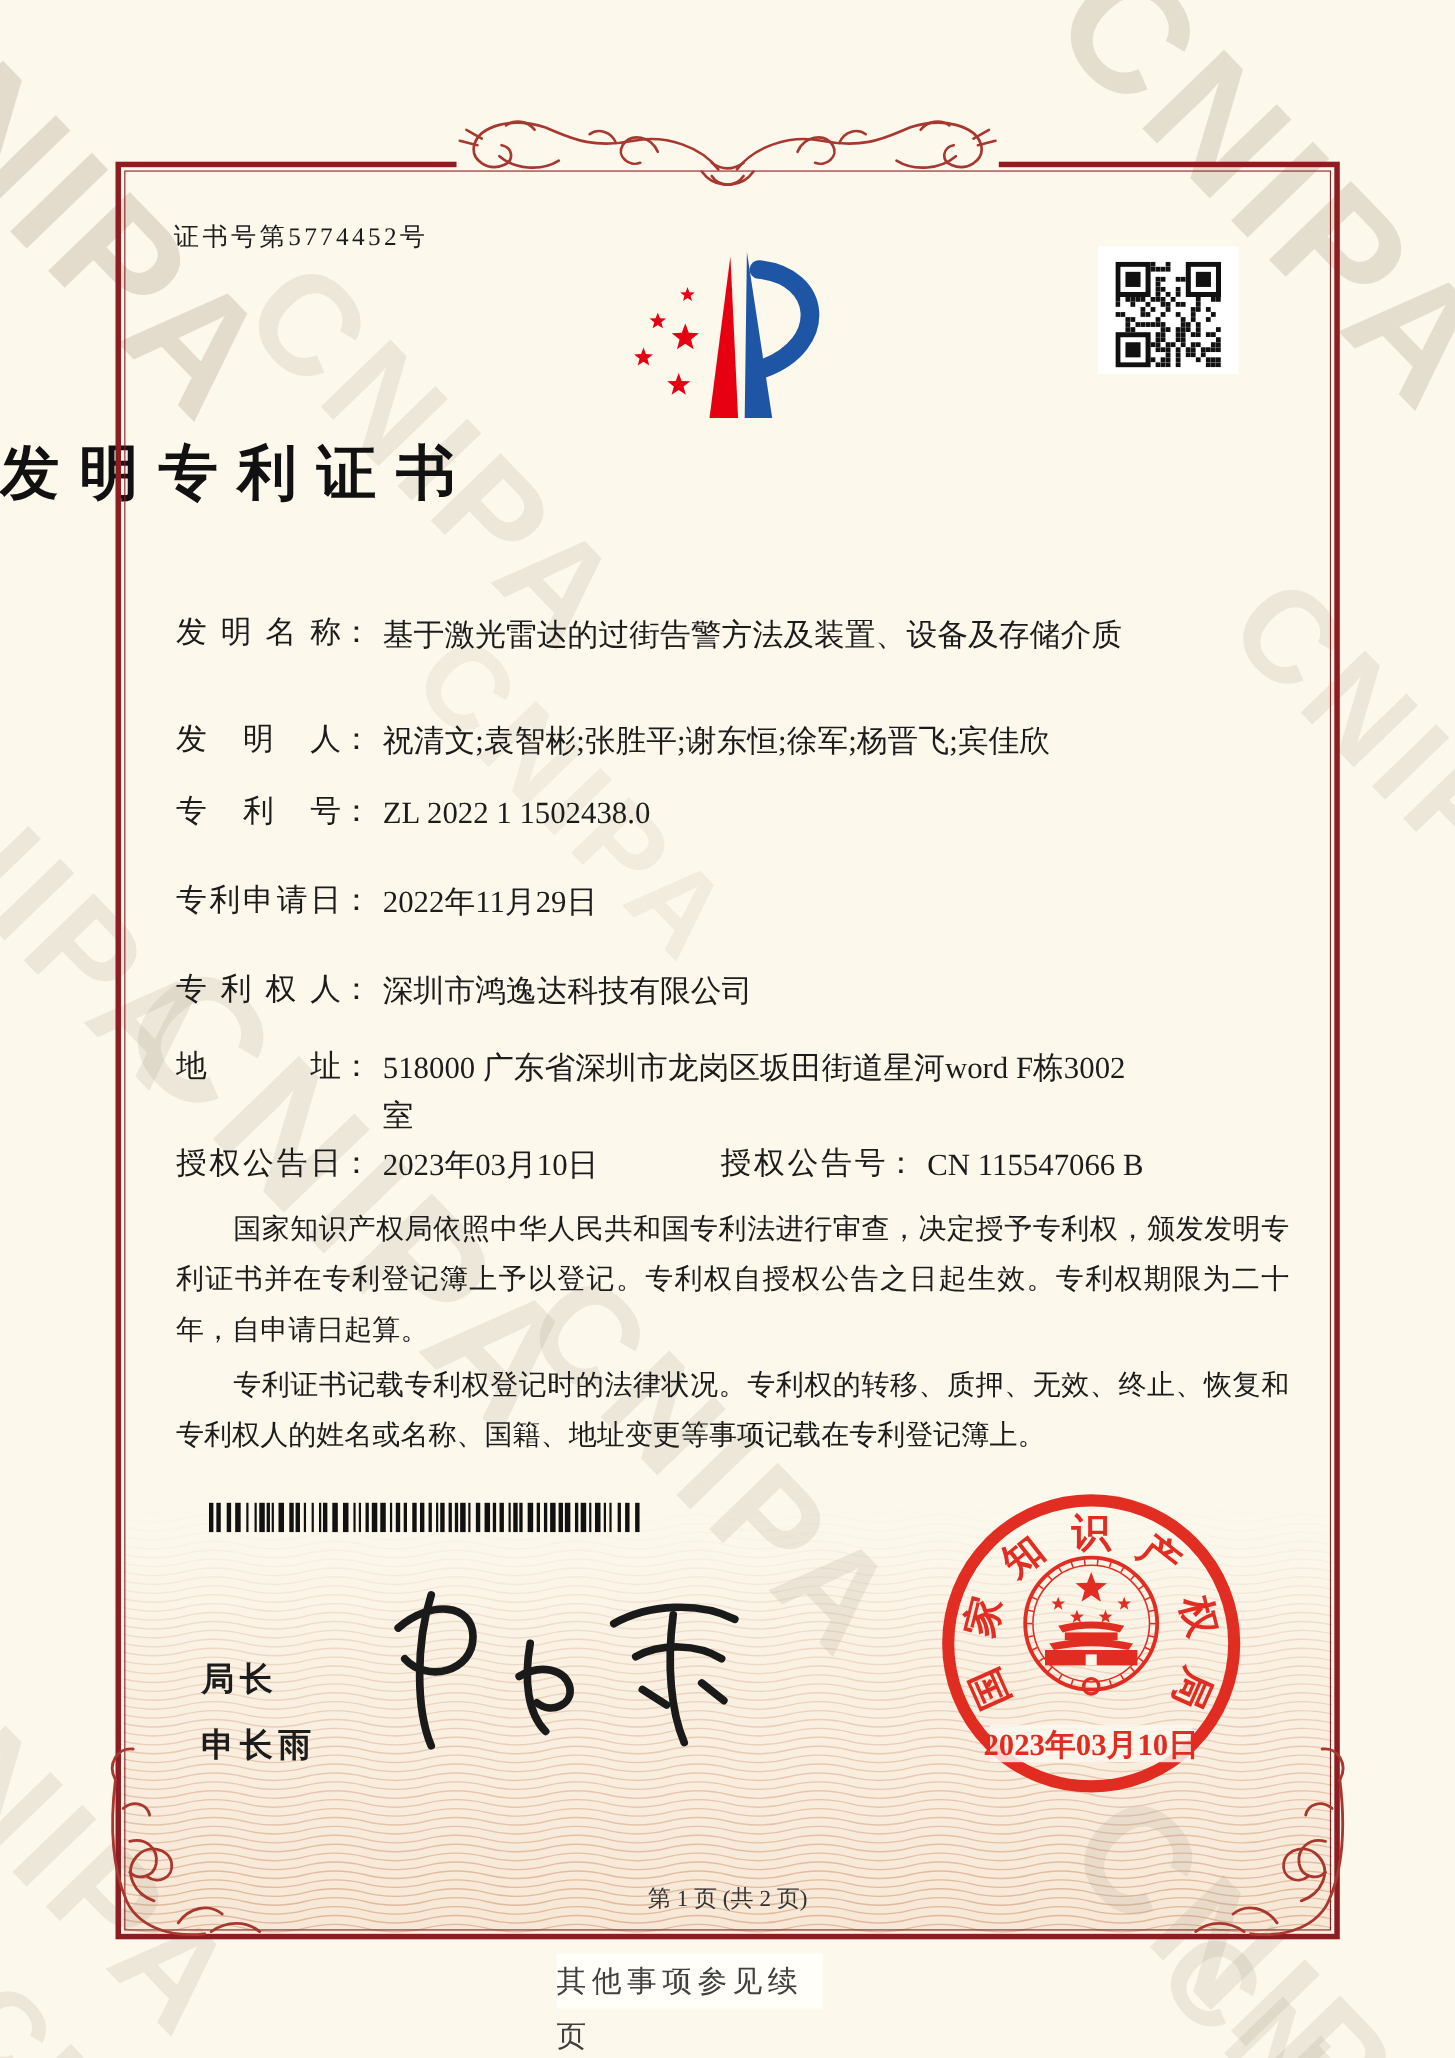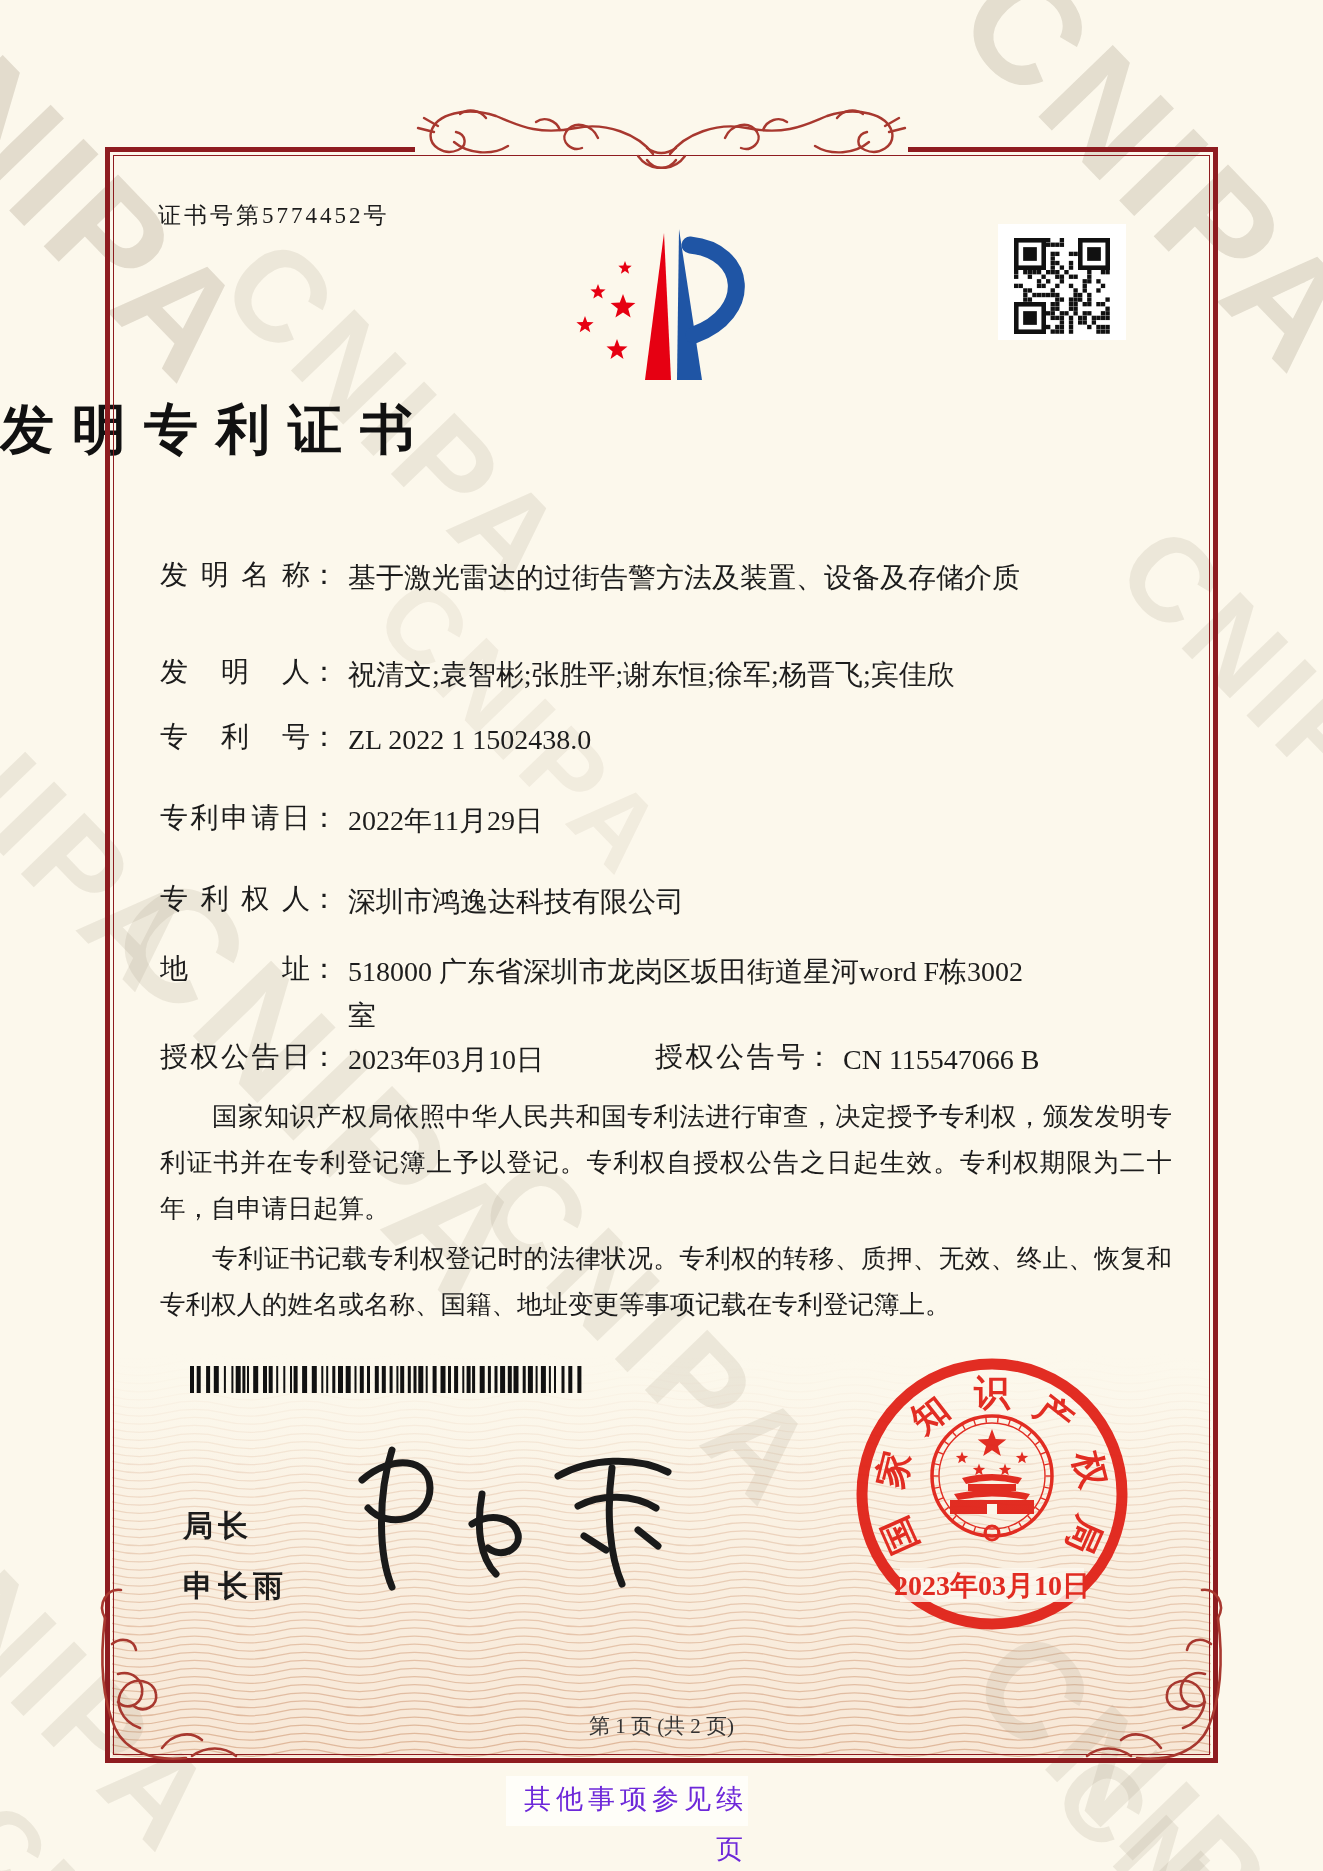--- a/index.html
+++ b/index.html
@@ -28,22 +28,22 @@
   .fvalue.addr{width:700px;}
   .gpair2{position:absolute;left:495px;top:0;}
   #paras{left:160px;top:1094px;width:1012px;font-size:25.5px;line-height:46px;text-align:justify;}
   #paras p{margin:0;text-indent:52px;}
   #paras p + p{margin-top:4px;}
   #officer-title{left:183px;top:1506px;font-size:30px;font-weight:bold;letter-spacing:5px;
                  font-family:Liberation Mono, monospace;}
   #officer-name{left:183px;top:1566px;font-size:30px;font-weight:bold;letter-spacing:5px;
                 font-family:"Liberation Sans","DejaVu Sans",sans-serif;}
   #pageno{left:105px;top:1712px;width:1113px;text-align:center;font-size:21px;color:#333;z-index:3;}
-  #cont{left:506px;top:1776px;width:242px;height:50px;background:#fffef9;text-align:right;
-        line-height:50px;font-size:27px;letter-spacing:5px;color:#6d28d9;font-family:Liberation Mono, monospace;}
+  #cont{left:506px;top:1776px;width:242px;height:50px;background:#fffef9;text-align:left;
+        line-height:50px;font-size:27px;letter-spacing:5px;color:#404040;}
   #qrpatch{left:998px;top:224px;width:128px;height:116px;background:#ffffff;}
   svg{display:block;}
 </style>
 </head>
 <body>
 
 <div class="wm" style="left:-60px;top:-60px;font-size:150px;color:rgba(160,148,124,0.28);">CNIPA</div>
 <div class="wm" style="left:300px;top:210px;font-size:128px;">CNIPA</div>
 <div class="wm" style="left:1050px;top:-70px;font-size:150px;color:rgba(160,148,124,0.26);">CNIPA</div>
 <div class="wm" style="left:1190px;top:500px;font-size:118px;">CNIPA</div>

